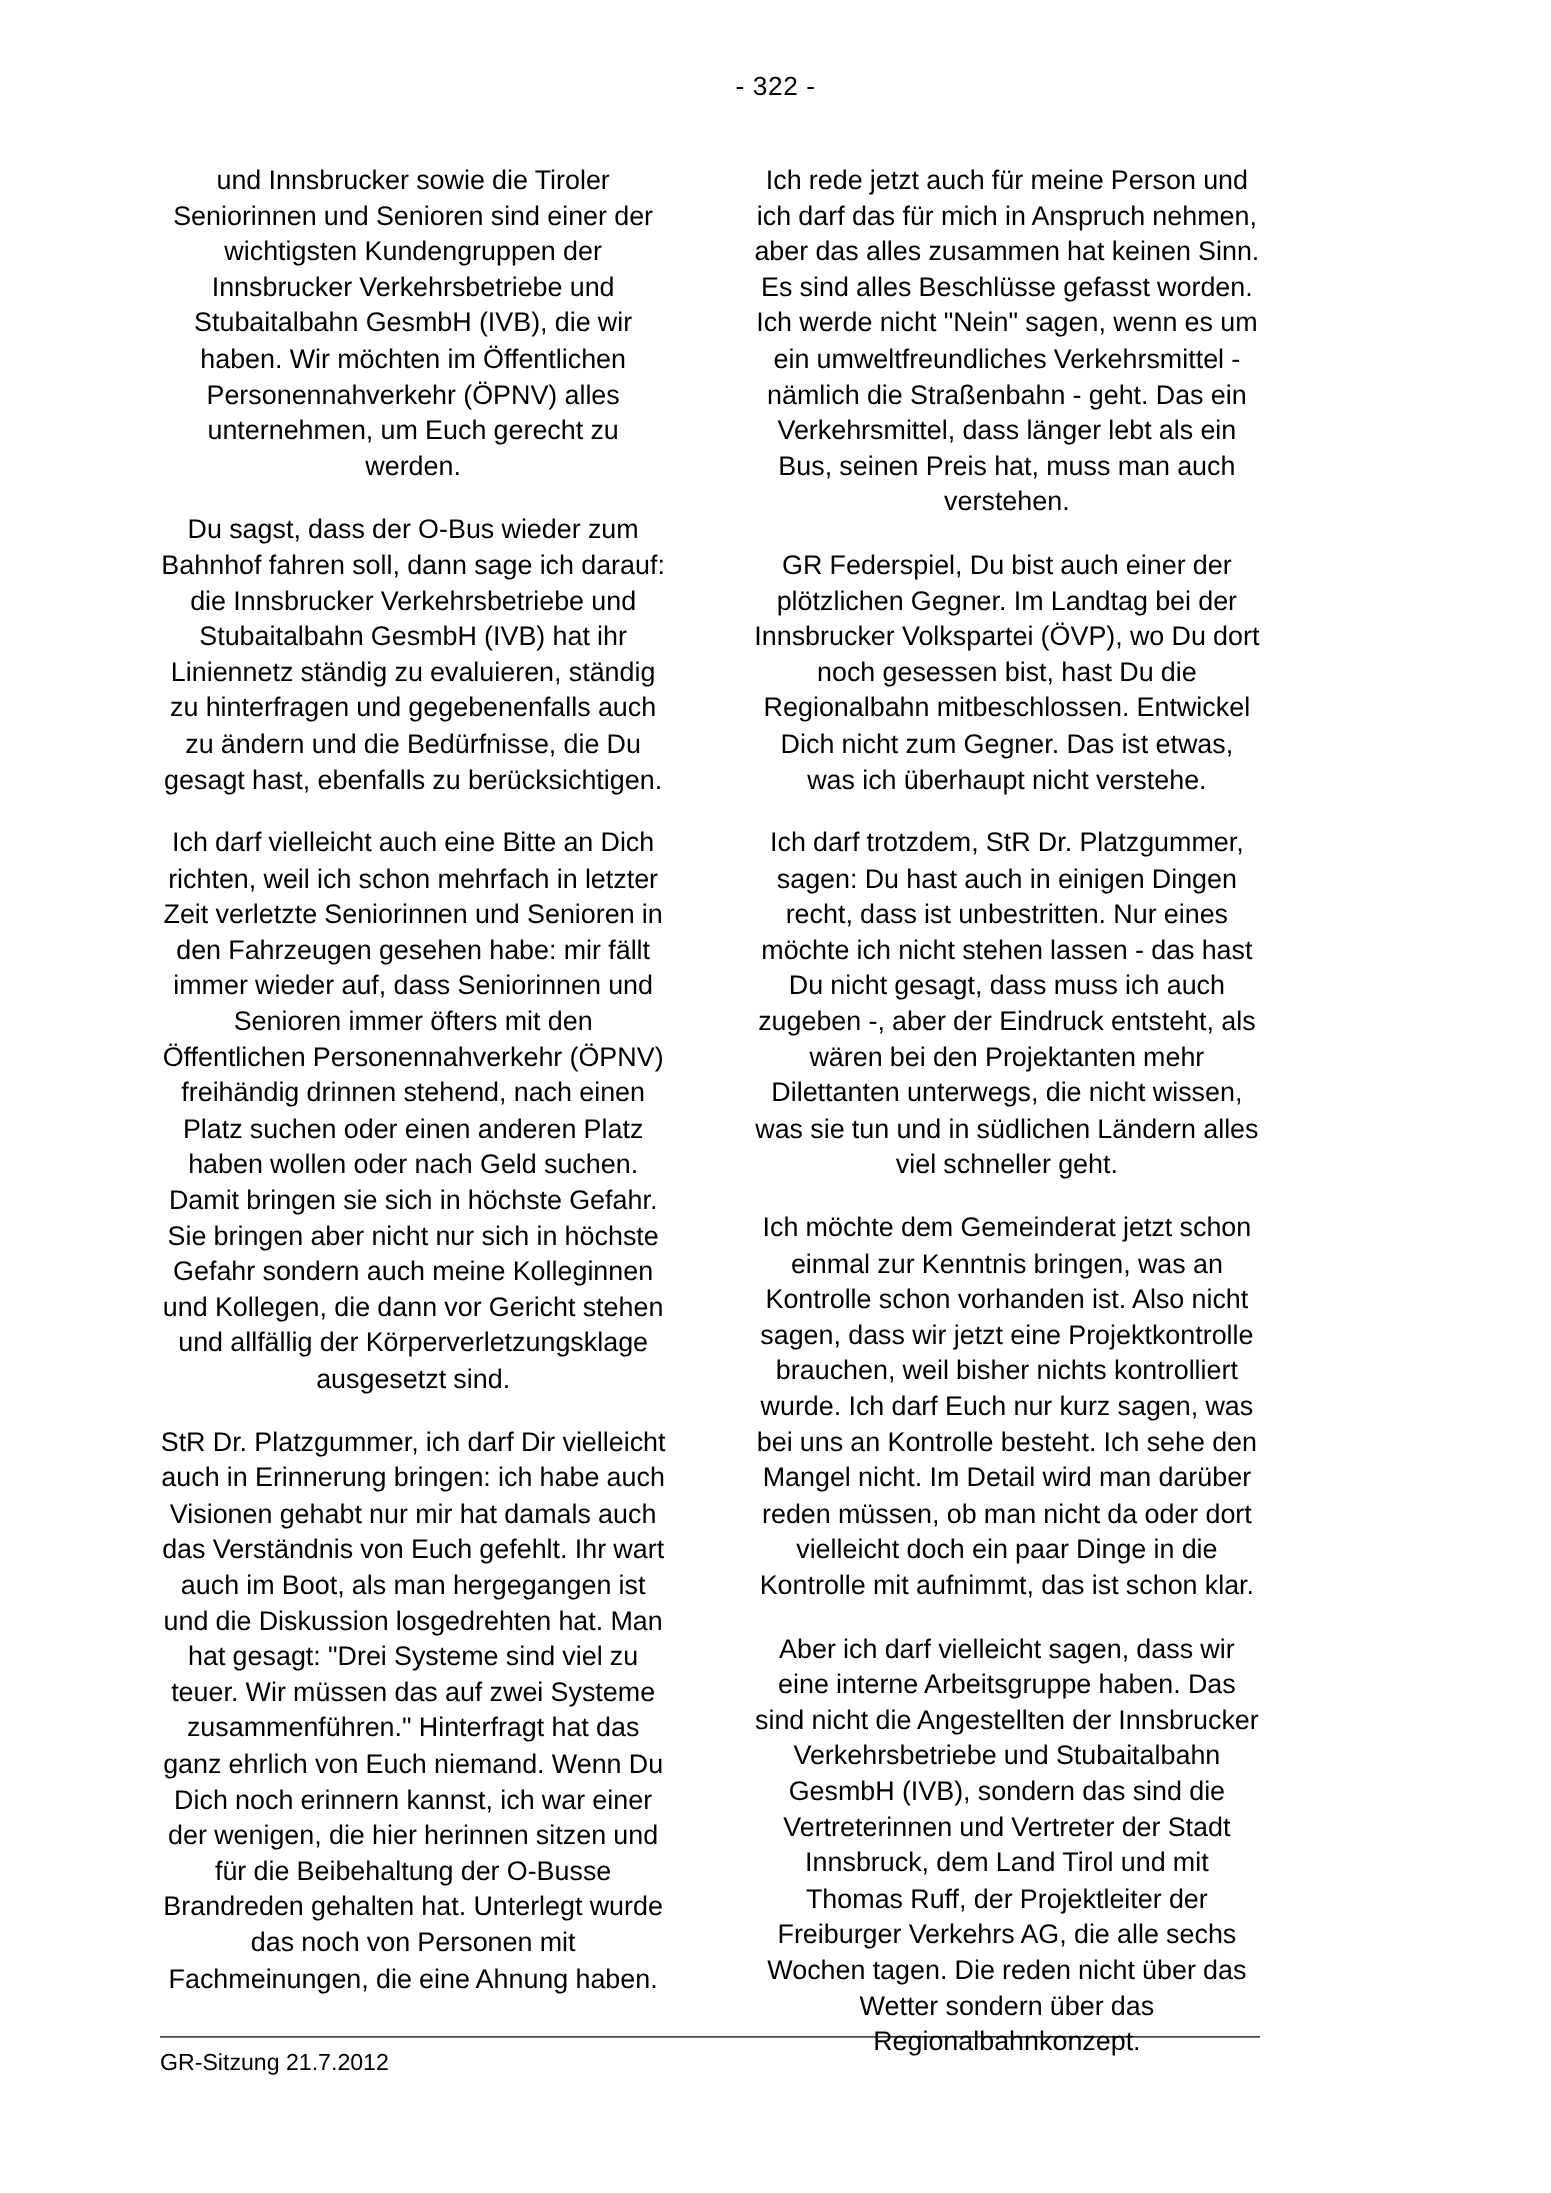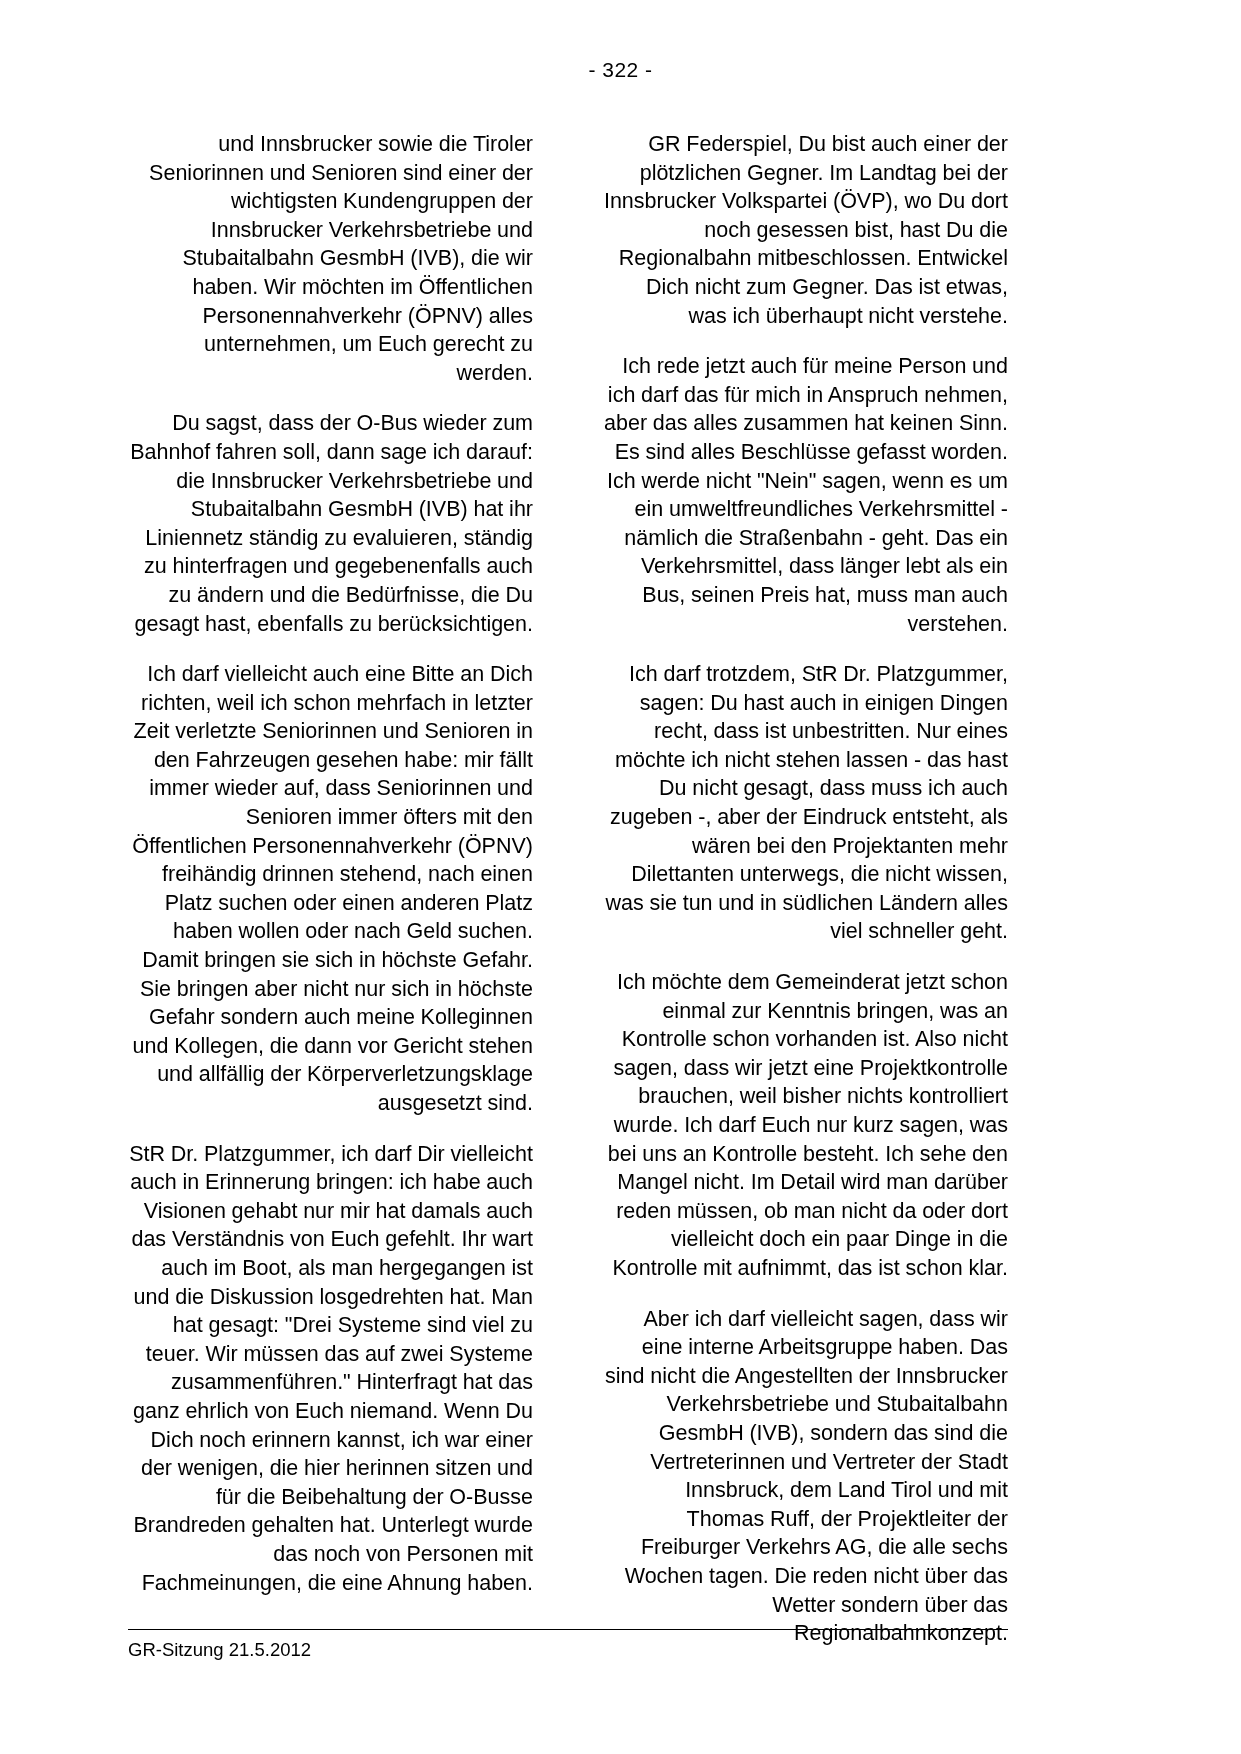--- a/index.html
+++ b/index.html
@@ -40,21 +40,21 @@
     display: flex;
     gap: 70px;
   }
   .column {
     width: 405px;
   }
   .column p {
     margin: 0 0 22px 0;
     font-size: 21.5px;
     line-height: 1.33;
-    text-align: right;
+    text-align: center;
     hyphens: none;
     word-spacing: -0.2px;
   }
   .column p:last-child {
     margin-bottom: 0;
   }
   .footer-rule {
     position: absolute;
     left: 128px;
     top: 1629px;
@@ -80,25 +80,25 @@
 
     <div class="column">
       <p>und Innsbrucker sowie die Tiroler Seniorinnen und Senioren sind einer der wichtigsten Kundengruppen der Innsbrucker Verkehrsbetriebe und Stubaitalbahn GesmbH (IVB), die wir haben. Wir möchten im Öffentlichen Personennahverkehr (ÖPNV) alles unternehmen, um Euch gerecht zu werden.</p>
       <p>Du sagst, dass der O-Bus wieder zum Bahnhof fahren soll, dann sage ich darauf: die Innsbrucker Verkehrsbetriebe und Stubaitalbahn GesmbH (IVB) hat ihr Liniennetz ständig zu evaluieren, ständig zu hinterfragen und gegebenenfalls auch zu ändern und die Bedürfnisse, die Du gesagt hast, ebenfalls zu berücksichtigen.</p>
       <p>Ich darf vielleicht auch eine Bitte an Dich richten, weil ich schon mehrfach in letzter Zeit verletzte Seniorinnen und Senioren in den Fahrzeugen gesehen habe: mir fällt immer wieder auf, dass Seniorinnen und Senioren immer öfters mit den Öffentlichen Personennahverkehr (ÖPNV) freihändig drinnen stehend, nach einen Platz suchen oder einen anderen Platz haben wollen oder nach Geld suchen. Damit bringen sie sich in höchste Gefahr. Sie bringen aber nicht nur sich in höchste Gefahr sondern auch meine Kolleginnen und Kollegen, die dann vor Gericht stehen und allfällig der Körperverletzungsklage ausgesetzt sind.</p>
       <p>StR Dr. Platzgummer, ich darf Dir vielleicht auch in Erinnerung bringen: ich habe auch Visionen gehabt nur mir hat damals auch das Verständnis von Euch gefehlt. Ihr wart auch im Boot, als man hergegangen ist und die Diskussion losgedrehten hat. Man hat gesagt: "Drei Systeme sind viel zu teuer. Wir müssen das auf zwei Systeme zusammenführen." Hinterfragt hat das ganz ehrlich von Euch niemand. Wenn Du Dich noch erinnern kannst, ich war einer der wenigen, die hier herinnen sitzen und für die Beibehaltung der O-Busse Brandreden gehalten hat. Unterlegt wurde das noch von Personen mit Fachmeinungen, die eine Ahnung haben.</p>
 
     </div>
 
     <div class="column">
+      <p>Ich rede jetzt auch für meine Person und ich darf das für mich in Anspruch nehmen, aber das alles zusammen hat keinen Sinn. Es sind alles Beschlüsse gefasst worden. Ich werde nicht "Nein" sagen, wenn es um ein umweltfreundliches Verkehrsmittel - nämlich die Straßenbahn - geht. Das ein Verkehrsmittel, dass länger lebt als ein Bus, seinen Preis hat, muss man auch verstehen.</p>
       <p>GR Federspiel, Du bist auch einer der plötzlichen Gegner. Im Landtag bei der Innsbrucker Volkspartei (ÖVP), wo Du dort noch gesessen bist, hast Du die Regionalbahn mitbeschlossen. Entwickel Dich nicht zum Gegner. Das ist etwas, was ich überhaupt nicht verstehe.</p>
-      <p>Ich rede jetzt auch für meine Person und ich darf das für mich in Anspruch nehmen, aber das alles zusammen hat keinen Sinn. Es sind alles Beschlüsse gefasst worden. Ich werde nicht "Nein" sagen, wenn es um ein umweltfreundliches Verkehrsmittel - nämlich die Straßenbahn - geht. Das ein Verkehrsmittel, dass länger lebt als ein Bus, seinen Preis hat, muss man auch verstehen.</p>
       <p>Ich darf trotzdem, StR Dr. Platzgummer, sagen: Du hast auch in einigen Dingen recht, dass ist unbestritten. Nur eines möchte ich nicht stehen lassen - das hast Du nicht gesagt, dass muss ich auch zugeben -, aber der Eindruck entsteht, als wären bei den Projektanten mehr Dilettanten unterwegs, die nicht wissen, was sie tun und in südlichen Ländern alles viel schneller geht.</p>
       <p>Ich möchte dem Gemeinderat jetzt schon einmal zur Kenntnis bringen, was an Kontrolle schon vorhanden ist. Also nicht sagen, dass wir jetzt eine Projektkontrolle brauchen, weil bisher nichts kontrolliert wurde. Ich darf Euch nur kurz sagen, was bei uns an Kontrolle besteht. Ich sehe den Mangel nicht. Im Detail wird man darüber reden müssen, ob man nicht da oder dort vielleicht doch ein paar Dinge in die Kontrolle mit aufnimmt, das ist schon klar.</p>
       <p>Aber ich darf vielleicht sagen, dass wir eine interne Arbeitsgruppe haben. Das sind nicht die Angestellten der Innsbrucker Verkehrsbetriebe und Stubaitalbahn GesmbH (IVB), sondern das sind die Vertreterinnen und Vertreter der Stadt Innsbruck, dem Land Tirol und mit Thomas Ruff, der Projektleiter der Freiburger Verkehrs AG, die alle sechs Wochen tagen. Die reden nicht über das Wetter sondern über das Regionalbahnkonzept.</p>
     </div>
 
   </div>
 
   <div class="footer-rule"></div>
-  <div class="footer-text">GR-Sitzung 21.5.2012</div>
+  <div class="footer-text">GR-Sitzung 21.7.2012</div>
 
 </div>
 
 </body></html>

